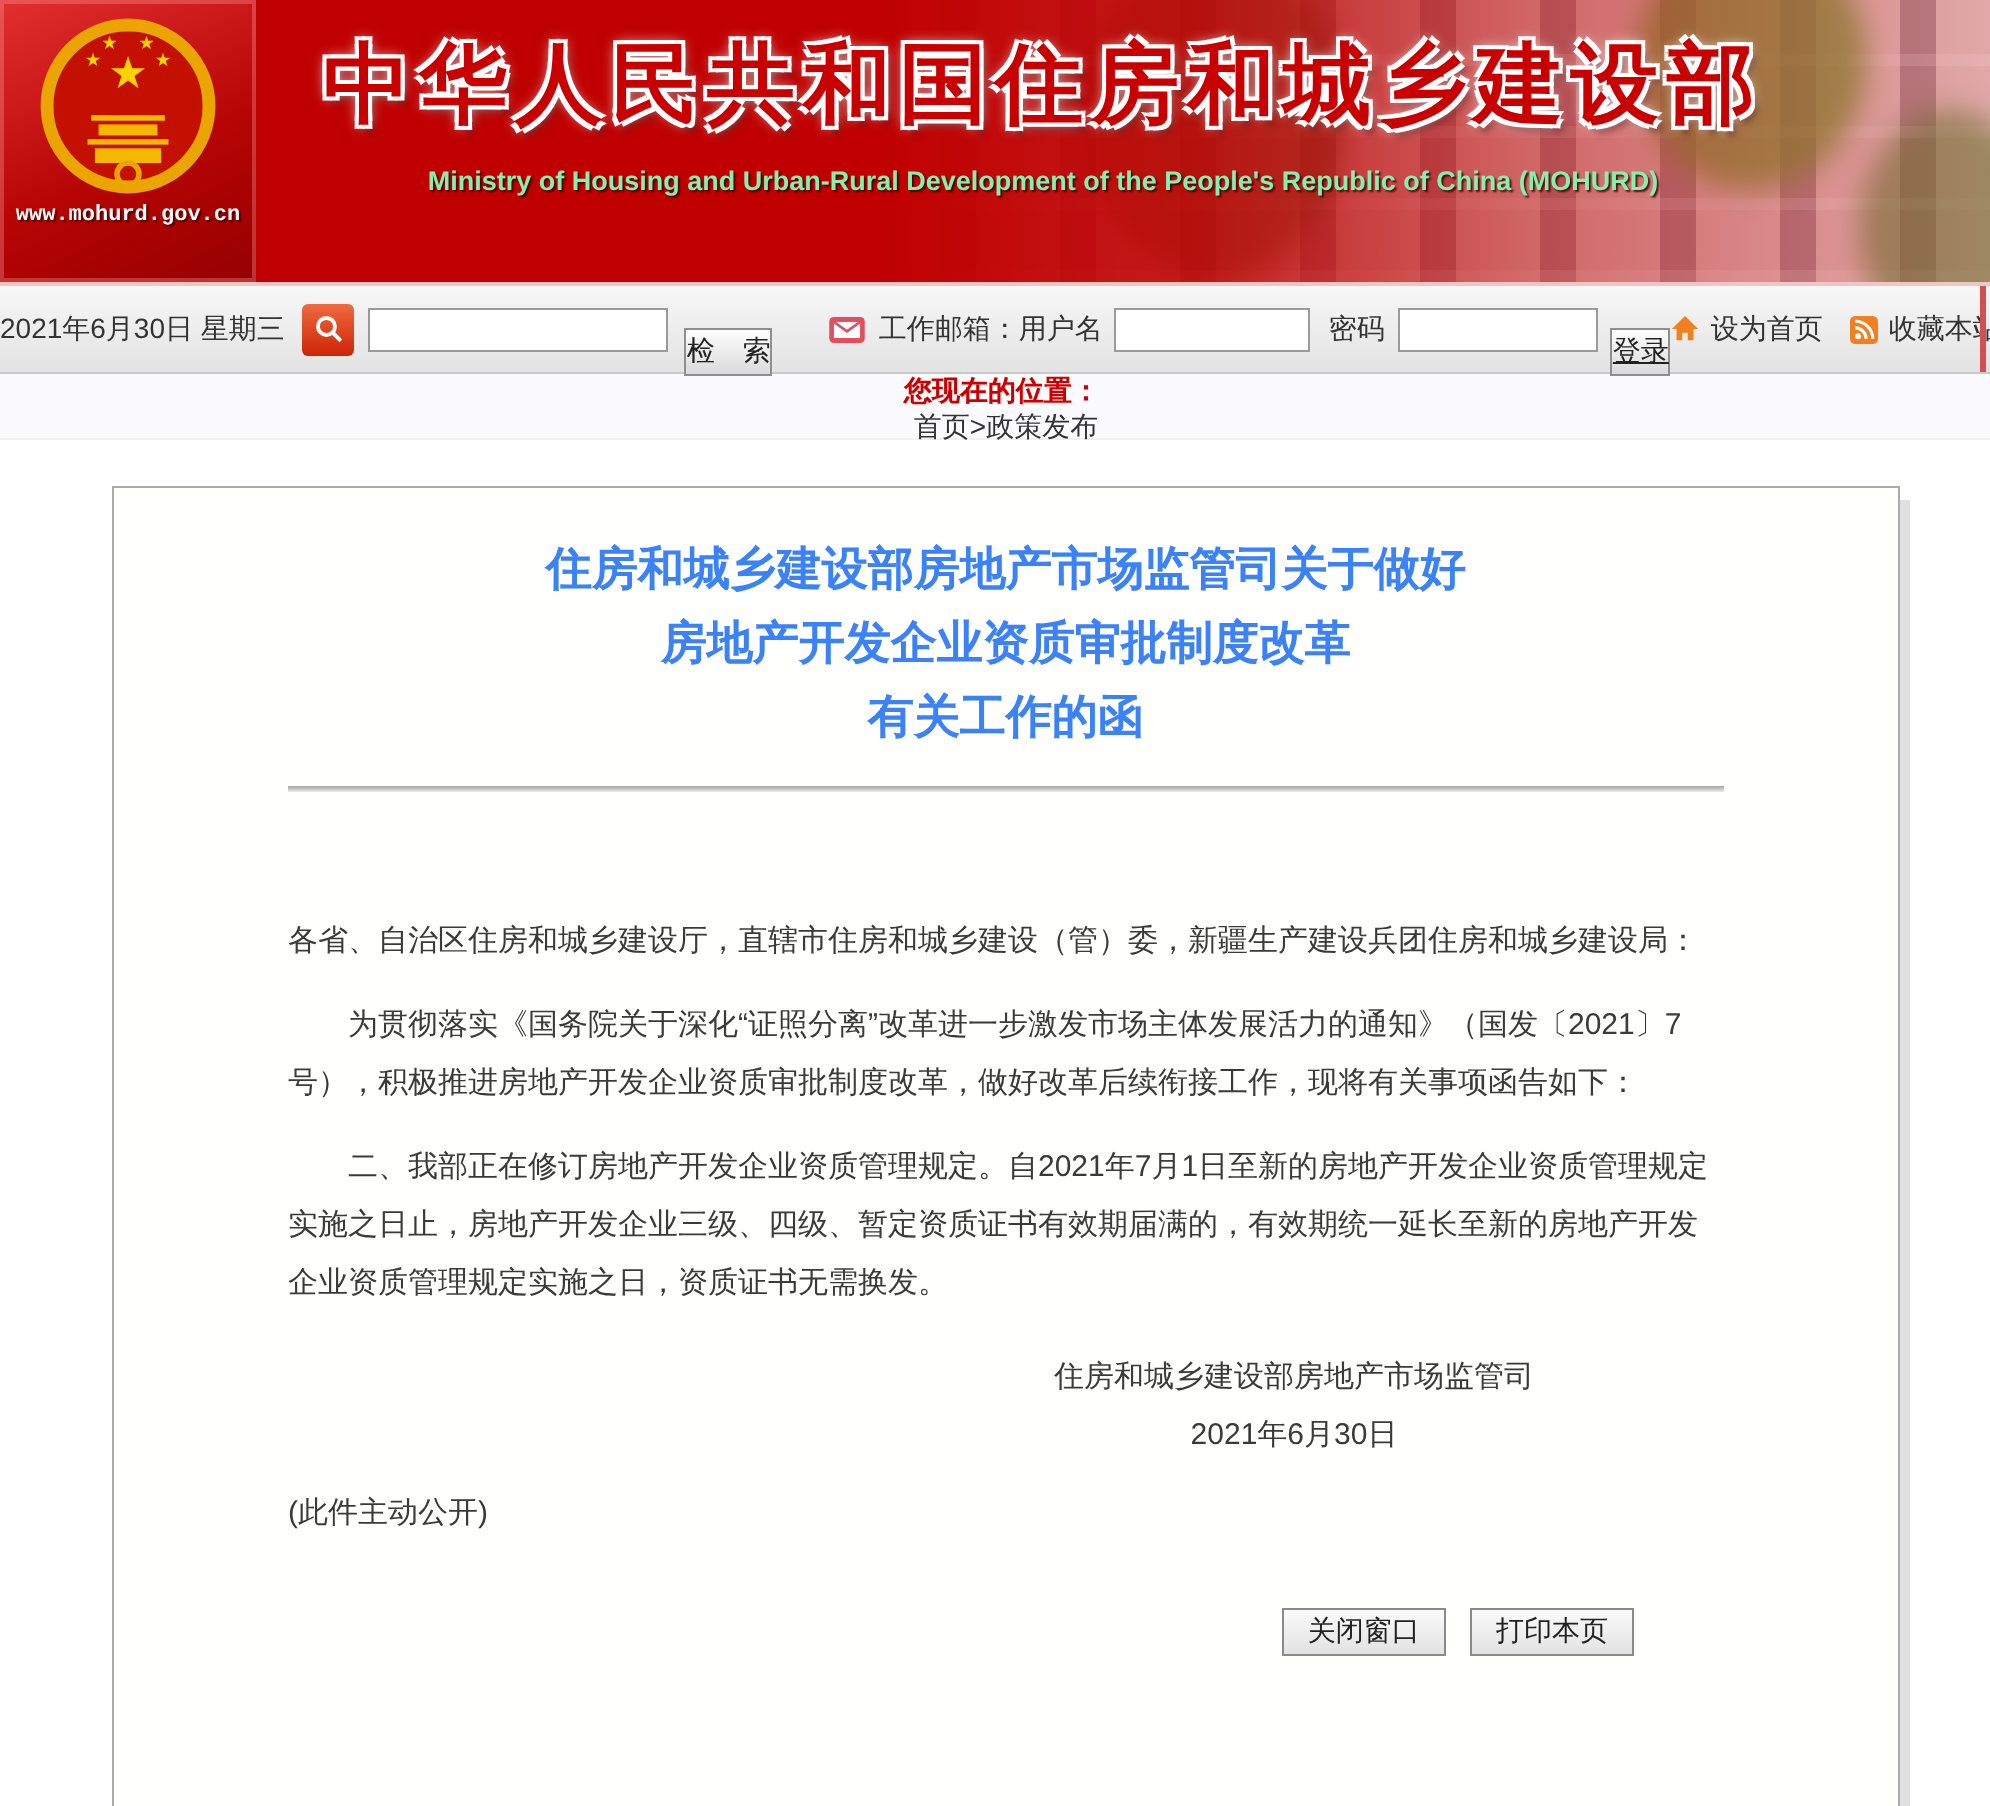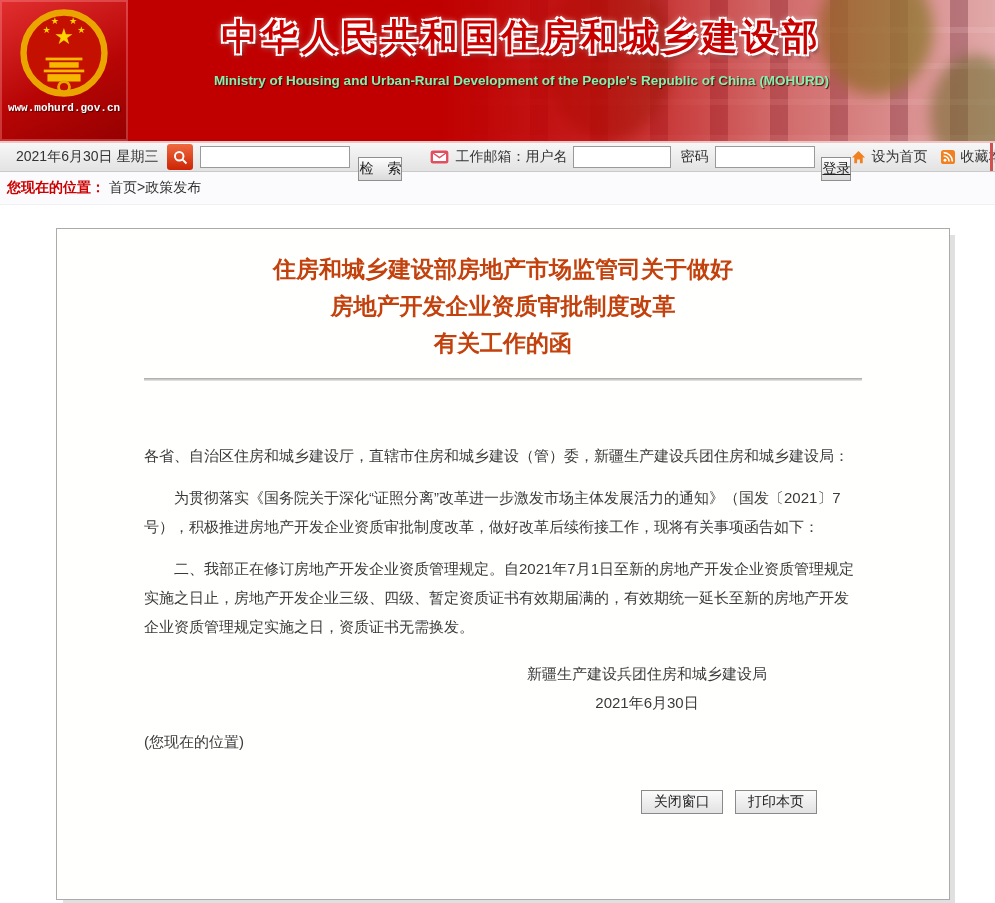--- a/index.html
+++ b/index.html
@@ -24,29 +24,29 @@
       repeating-linear-gradient(90deg, transparent 0 42px, rgba(85,50,70,.38) 42px 60px),
       linear-gradient(90deg,#caa6a6,#e6caca); }
   .photo-overlay { position:absolute; inset:0;
     background:linear-gradient(90deg,#c00000 0%,#c00000 36%,rgba(192,0,0,.85) 54%,
       rgba(195,15,15,.5) 74%,rgba(205,50,50,.22) 100%); }
   .tree { position:absolute; border-radius:50%; filter:blur(7px); }
   .tree-1 { left:415px; top:-25px; width:130px; height:165px; background:rgba(75,85,30,.55); }
   .tree-2 { left:690px; top:-35px; width:115px; height:130px; background:rgba(120,160,60,.78); }
   .tree-3 { right:-25px; top:55px; width:90px; height:120px; background:rgba(85,130,50,.6); }
   .banner-text { position:relative; z-index:2; width:755px; margin-left:16px; text-align:center; padding-top:13px; }
-  .site-title { font-size:36px; font-weight:bold; letter-spacing:4px; color:#c80000; white-space:nowrap;
+  .site-title { font-size:44px; font-weight:bold; letter-spacing:4px; color:#c80000; white-space:nowrap;
     text-shadow:-2px -2px 0 #fff,2px -2px 0 #fff,-2px 2px 0 #fff,2px 2px 0 #fff,0 0 7px #fff,3px 4px 3px rgba(70,0,0,.5); }
   .site-subtitle { margin-top:11px; font-size:13.5px; font-weight:bold; color:#86efac;
     text-shadow:1px 1px 1px rgba(60,0,0,.85); white-space:nowrap; }
 
   
-  .toolbar { height:31px; background:linear-gradient(#f7f7f7,#e3e3e3);
+  .toolbar { height:46px; background:linear-gradient(#f7f7f7,#e3e3e3);
     border-top:2px solid #efc6c6; border-bottom:1px solid #c9c9c9;
-    display:flex; align-items:center; padding-left:16px; position:relative;
+    display:flex; align-items:center; padding-left:0; position:relative;
     font-size:14px; color:#333; white-space:nowrap; }
   .toolbar::after { content:""; position:absolute; right:2px; top:0; bottom:0; width:3px; background:#d25050; }
   .tb-date { margin-right:9px; }
   .search-icon-box { width:26px; height:26px; border-radius:3px; flex:0 0 26px;
     background:linear-gradient(#ef6a40,#cc2404); display:flex; align-items:center; justify-content:center;
     cursor:pointer; }
   .tb-input { height:22px; border:1px solid #9a9a9a; background:#fff; font-size:13px; padding:0 4px; }
   .search-input { width:150px; margin-left:7px; }
   .btn { border:1px solid #8f8f8f; background:linear-gradient(#fefefe,#dadada); font-size:14px;
     color:#222; height:24px; cursor:pointer; font-family:inherit;margin-top:23px; }
@@ -56,28 +56,28 @@
   .pwd-label { margin-left:9px; }
   .pwd-input { width:100px; margin-left:7px; }
   .login-btn { width:46px; margin-left:6px; text-decoration:underline; }
   .tb-right { margin-left:auto; display:flex; align-items:center; padding-right:10px; }
   .tb-link { color:#333; text-decoration:none; cursor:pointer; }
   .home-icon { display:inline-flex; margin-right:5px; }
   .rss-icon { display:inline-flex; margin-left:14px; margin-right:5px; }
 
   
   .breadcrumb { height:33px; display:flex; align-items:center; padding-left:7px;
-    background:#fbfbfd; border-bottom:1px solid #f0f0f2; font-size:14px; }
+    background:#fbfbfd; border-bottom:1px solid #f0f0f2; font-size:14px;flex-direction:column; }
   .bc-label { color:#cc0000; font-weight:bold; }
   .bc-path { color:#333; margin-left:4px; cursor:pointer; }
 
   
   .doc-panel { width:894px; margin:23px 0 0 56px; min-height:672px; background:#fffffe;
     border:1px solid #ababab; box-shadow:6px 6px 0 -1px #e0e0e0; padding:22px 87px 0 87px; }
-  .doc-title { text-align:center; font-size:23px; line-height:37px; color:#c2410c; font-weight:bold; }
+  .doc-title { text-align:center; font-size:23px; line-height:37px; color:#3b82f6; font-weight:bold; }
   .doc-title span { display:block; }
   .doc-number { text-align:center; font-size:15px; color:#222; margin-top:8px; }
   .rule { border:0; height:3px; background:linear-gradient(#a6a6a6,#ebebeb); margin-top:16px; }
   .doc-body { font-size:15px; color:#3a3a3a; line-height:29px; }
   .salutation { margin-top:60px; }
   .para { text-indent:2em; margin-top:13px; }
   .signature { margin:18px 95px 0 auto; width:max-content; text-align:center; line-height:29px; }
   .note { margin-top:10px; }
   .doc-buttons { margin-top:30px; text-align:right; padding-right:45px; }
   .doc-buttons button { font-size:14px; padding:2px 12px; height:24px; border:1px solid #8a8a8a;
@@ -171,24 +171,24 @@
         <span>住房和城乡建设部房地产市场监管司关于做好</span>
         <span>房地产开发企业资质审批制度改革</span>
         <span>有关工作的函</span>
       </h1>
       <hr class="rule">
       <div class="doc-body">
         <p class="salutation">各省、自治区住房和城乡建设厅，直辖市住房和城乡建设（管）委，新疆生产建设兵团住房和城乡建设局：</p>
         <p class="para">为贯彻落实《国务院关于深化“证照分离”改革进一步激发市场主体发展活力的通知》（国发〔2021〕7号），积极推进房地产开发企业资质审批制度改革，做好改革后续衔接工作，现将有关事项函告如下：</p>
         <p class="para">二、我部正在修订房地产开发企业资质管理规定。自2021年7月1日至新的房地产开发企业资质管理规定实施之日止，房地产开发企业三级、四级、暂定资质证书有效期届满的，有效期统一延长至新的房地产开发企业资质管理规定实施之日，资质证书无需换发。</p>
         <div class="signature">
-          <div>新疆生产建设兵团住房和城乡建设局</div>
+          <div>住房和城乡建设部房地产市场监管司</div>
           <div>2021年6月30日</div>
         </div>
-        <p class="note">(您现在的位置)</p>
+        <p class="note">(此件主动公开)</p>
         <div class="doc-buttons">
           <button>关闭窗口</button>
           <button>打印本页</button>
         </div>
       </div>
     </article>
   </main>
 
 </div>
 

